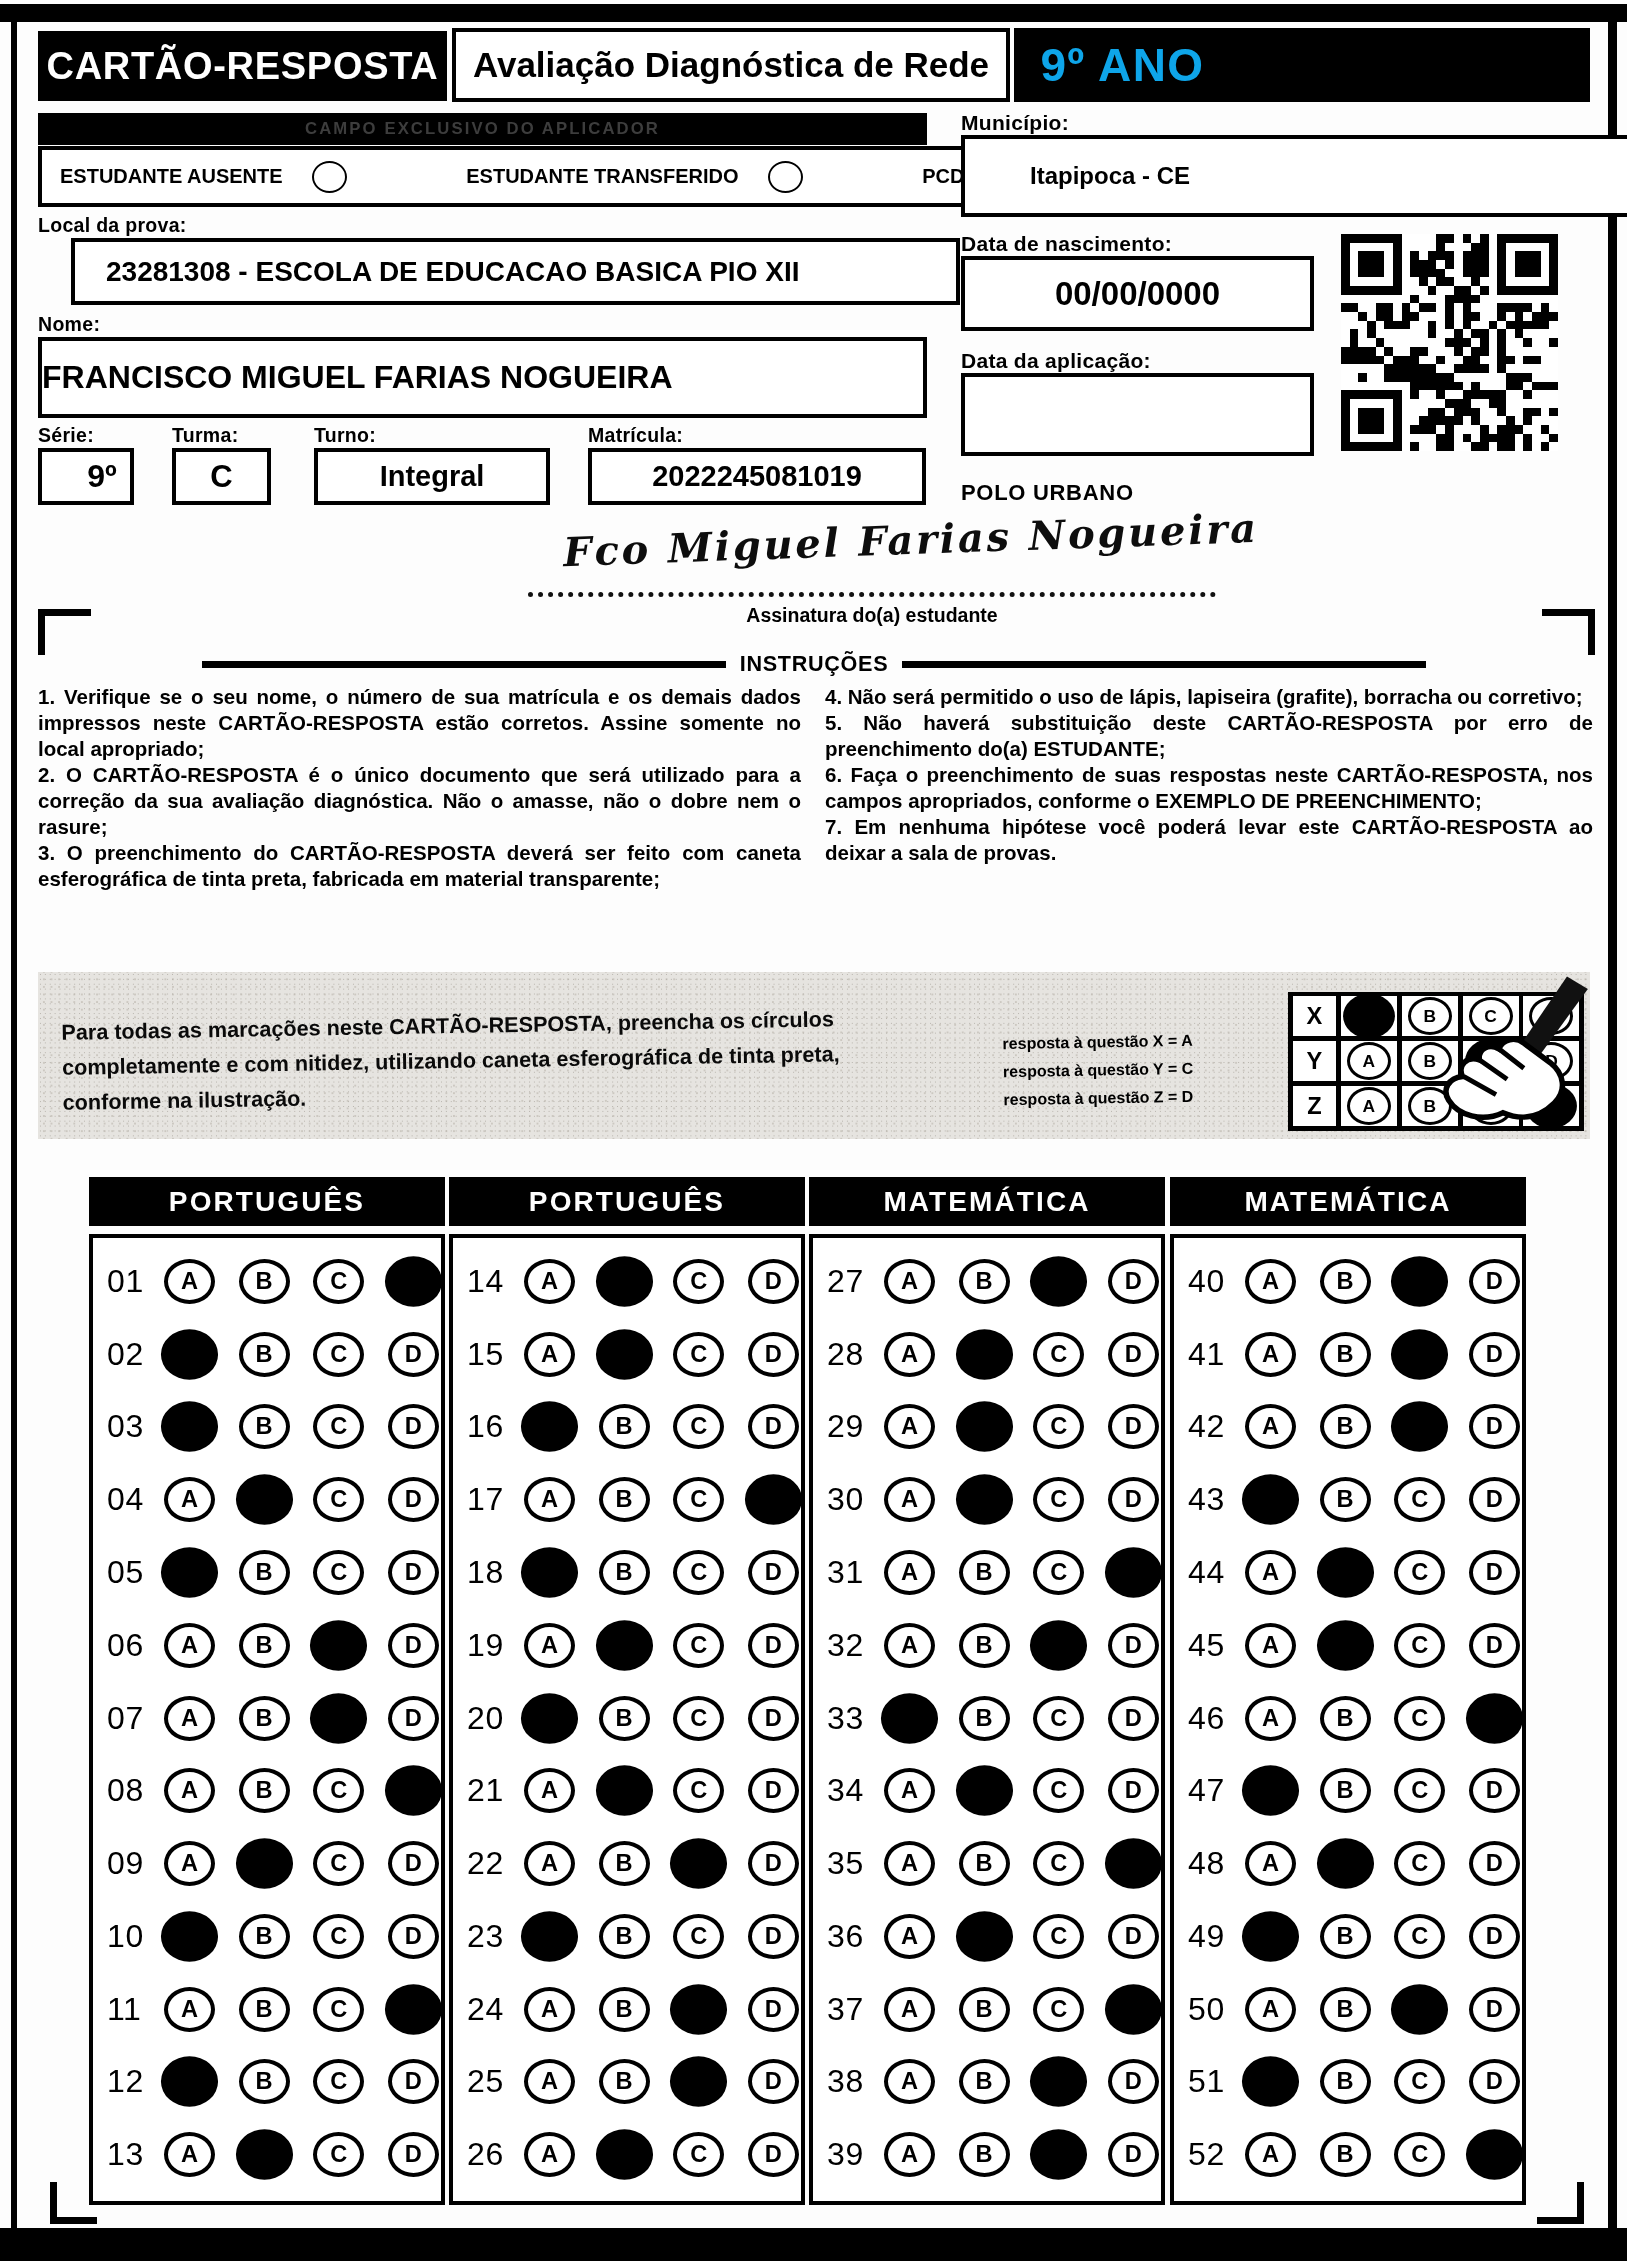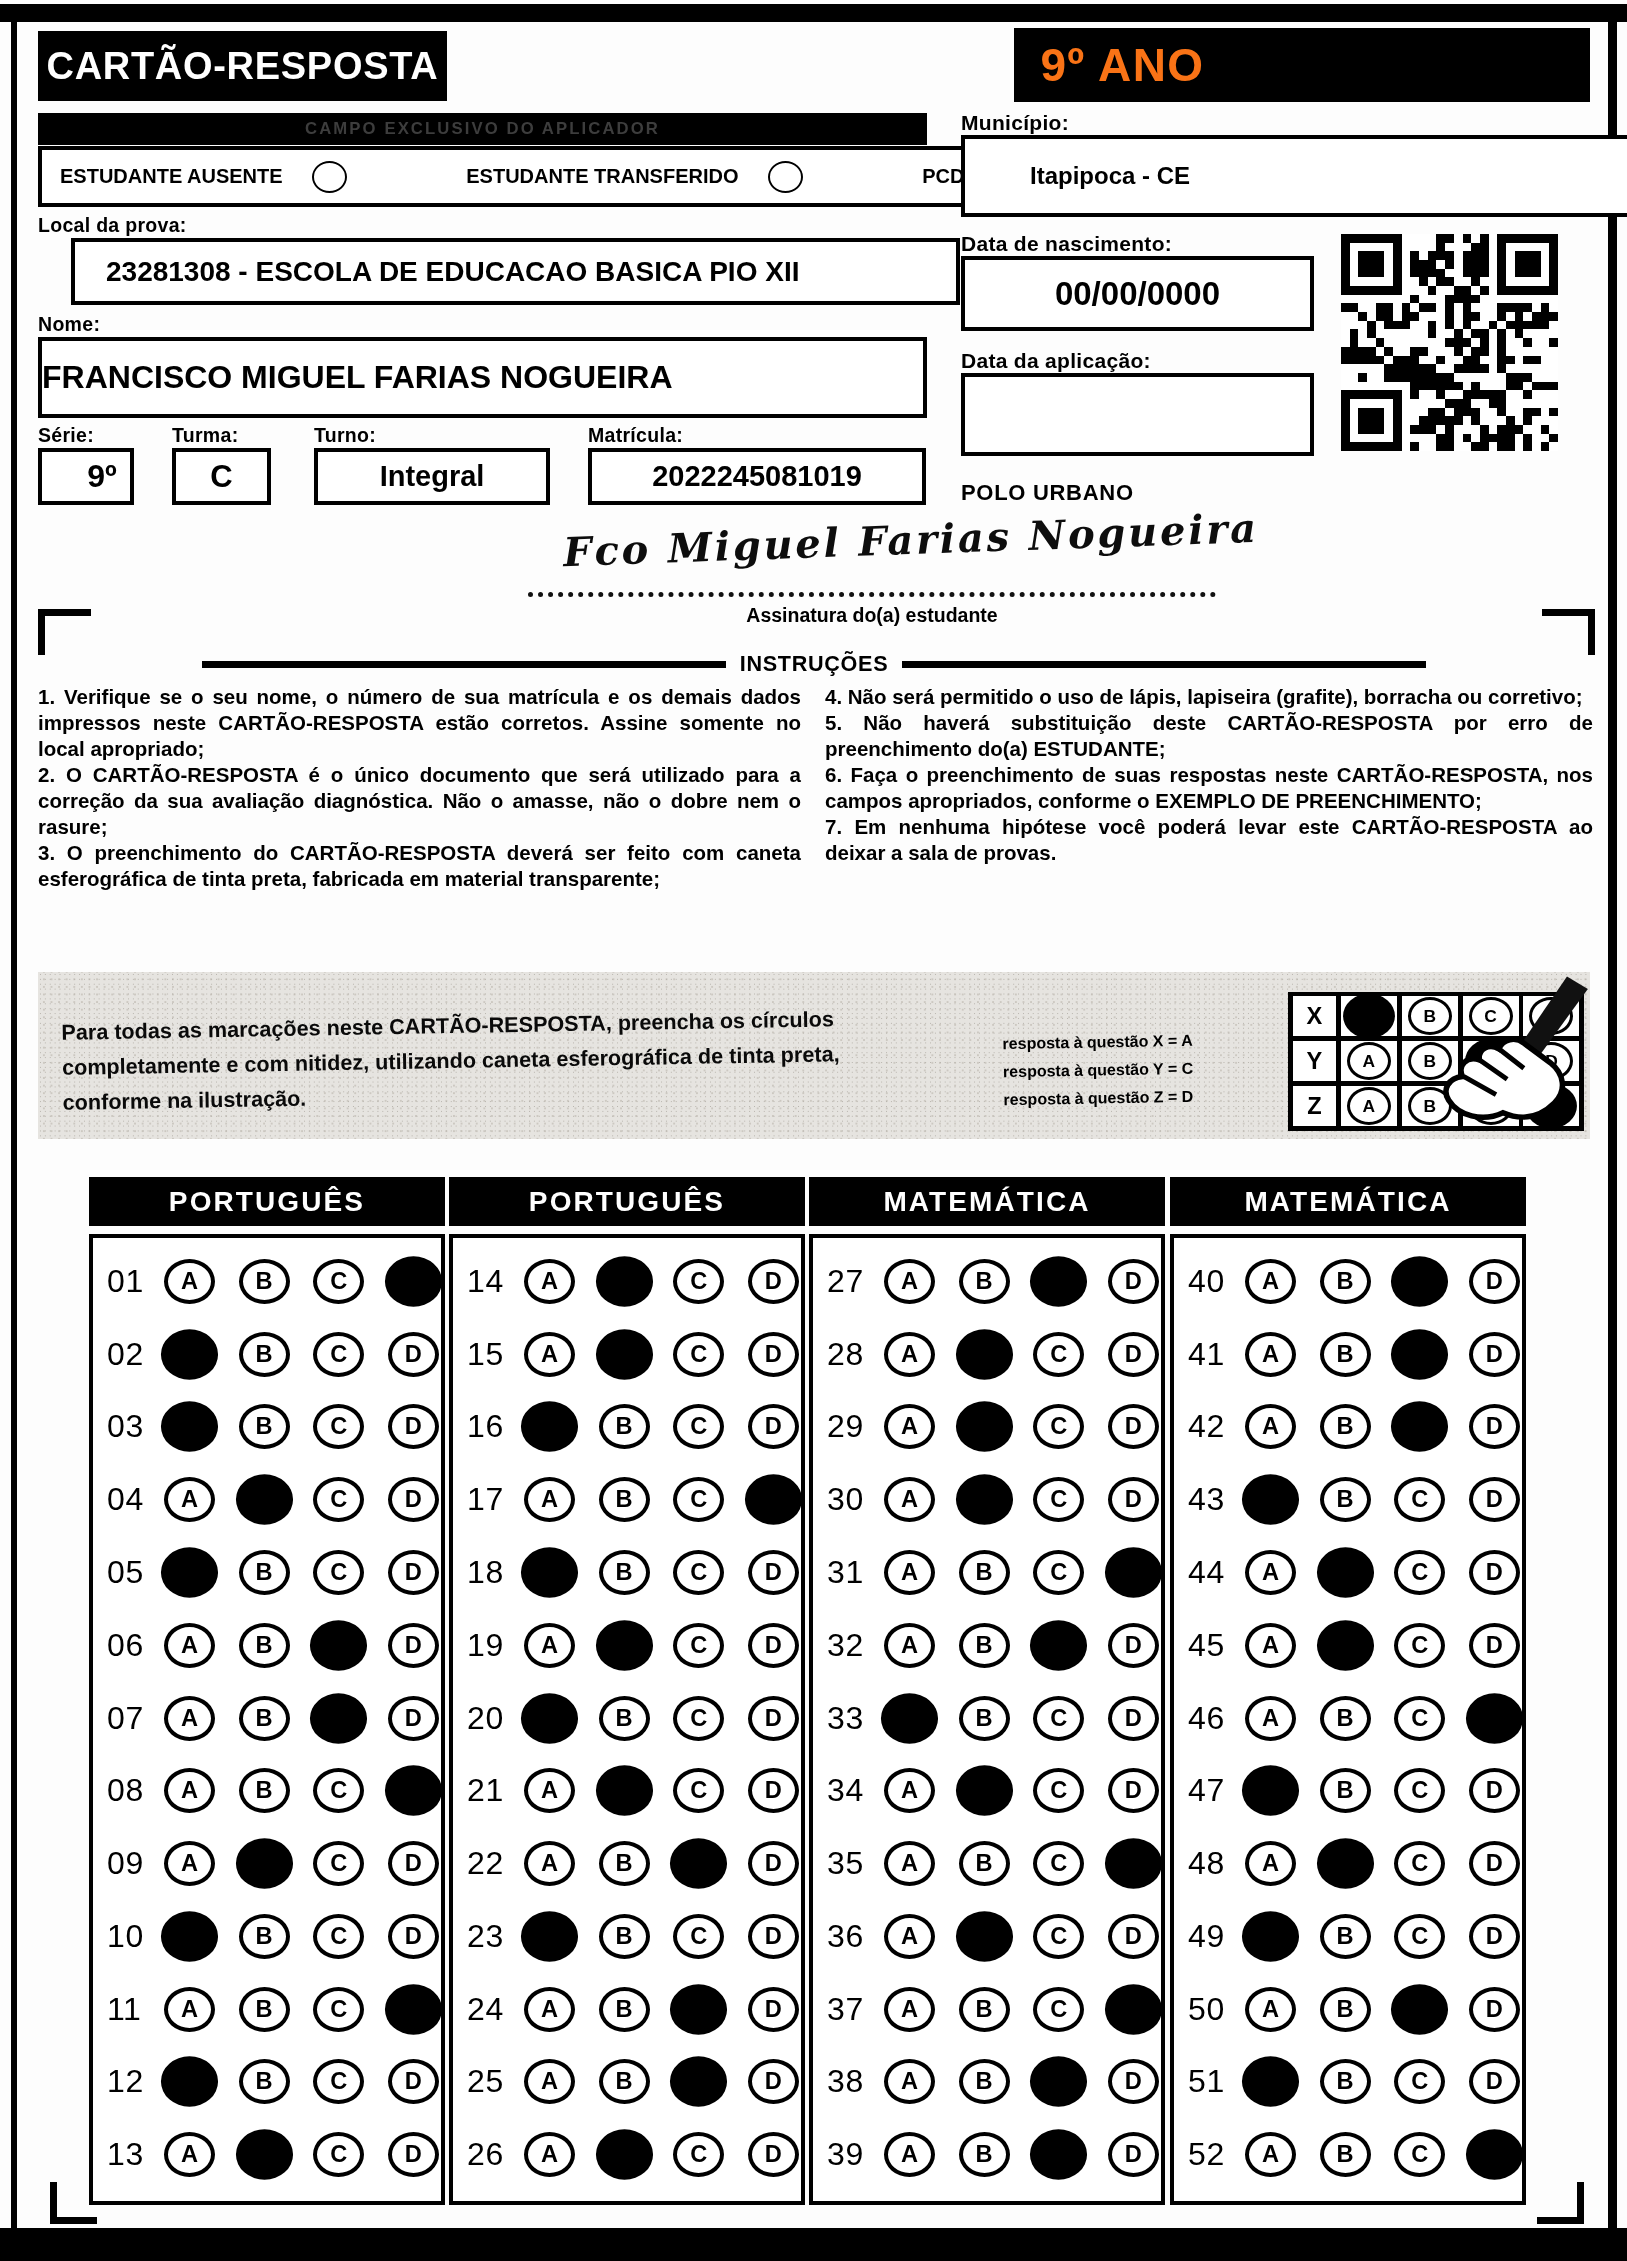--- a/index.html
+++ b/index.html
@@ -15,21 +15,21 @@
 
   
   .top-bar{left:0;right:0;top:4.2px;height:18px;background:#000;}
   .left-edge{left:11px;top:19.5px;width:6.3px;height:2208px;background:#000;}
   .right-edge{right:9.7px;top:19.5px;width:9px;height:2208px;background:#000;}
   .bottom-bar{left:0;right:0;bottom:0;height:33px;background:#000;}
 
   
   .card-title{left:38px;top:31px;width:409px;height:70px;color:#fff;font-size:38px;font-weight:bold;letter-spacing:0.7px;}
   .exam-title{left:452px;top:28px;width:558px;height:74px;font-size:35px;font-weight:bold;}
-  .grade-box{left:1014px;top:28px;width:576px;height:74px;color:#f97316;font-size:46px;font-weight:bold;
+  .grade-box{left:1014px;top:28px;width:576px;height:74px;color:#0ea5e9;font-size:46px;font-weight:bold;
              display:flex;align-items:center;padding-left:26.4px;box-sizing:border-box;letter-spacing:1.4px;}
 
   .applicator-bar{left:38px;top:113px;width:889px;height:32px;background:#000;color:#3d3d3d;
                   font-size:16.7px;font-weight:bold;letter-spacing:2.1px;}
 
   .status-box{left:38px;top:146px;width:1060px;height:61px;display:flex;align-items:center;
               justify-content:space-between;padding:0 23.6px 0 18px;}
   .status-group{display:flex;align-items:center;gap:29px;}
   .status-label{font-weight:bold;font-size:20px;}
   .status-circle{width:31px;height:28px;border:2.8px solid #000;border-radius:50%;background:#fff;}
@@ -112,20 +112,21 @@
 <body>
 
 <div class="page">
 
   <div class="abs top-bar"></div>
   <div class="abs left-edge"></div>
   <div class="abs right-edge"></div>
   <div class="abs bottom-bar"></div>
 
   <div class="abs blackfill card-title center">CARTÃO-RESPOSTA</div>
+  <div class="abs bx exam-title center">Avaliação Diagnóstica de Rede</div>
   <div class="abs blackfill grade-box">9º ANO</div>
 
   <div class="abs applicator-bar center">CAMPO EXCLUSIVO DO APLICADOR</div>
 
   <div class="abs bx status-box" id="status-row">
       <div class="status-group">
         <span class="status-label">ESTUDANTE AUSENTE</span>
         <span class="status-circle"></span>
       </div>
       <div class="status-group">

